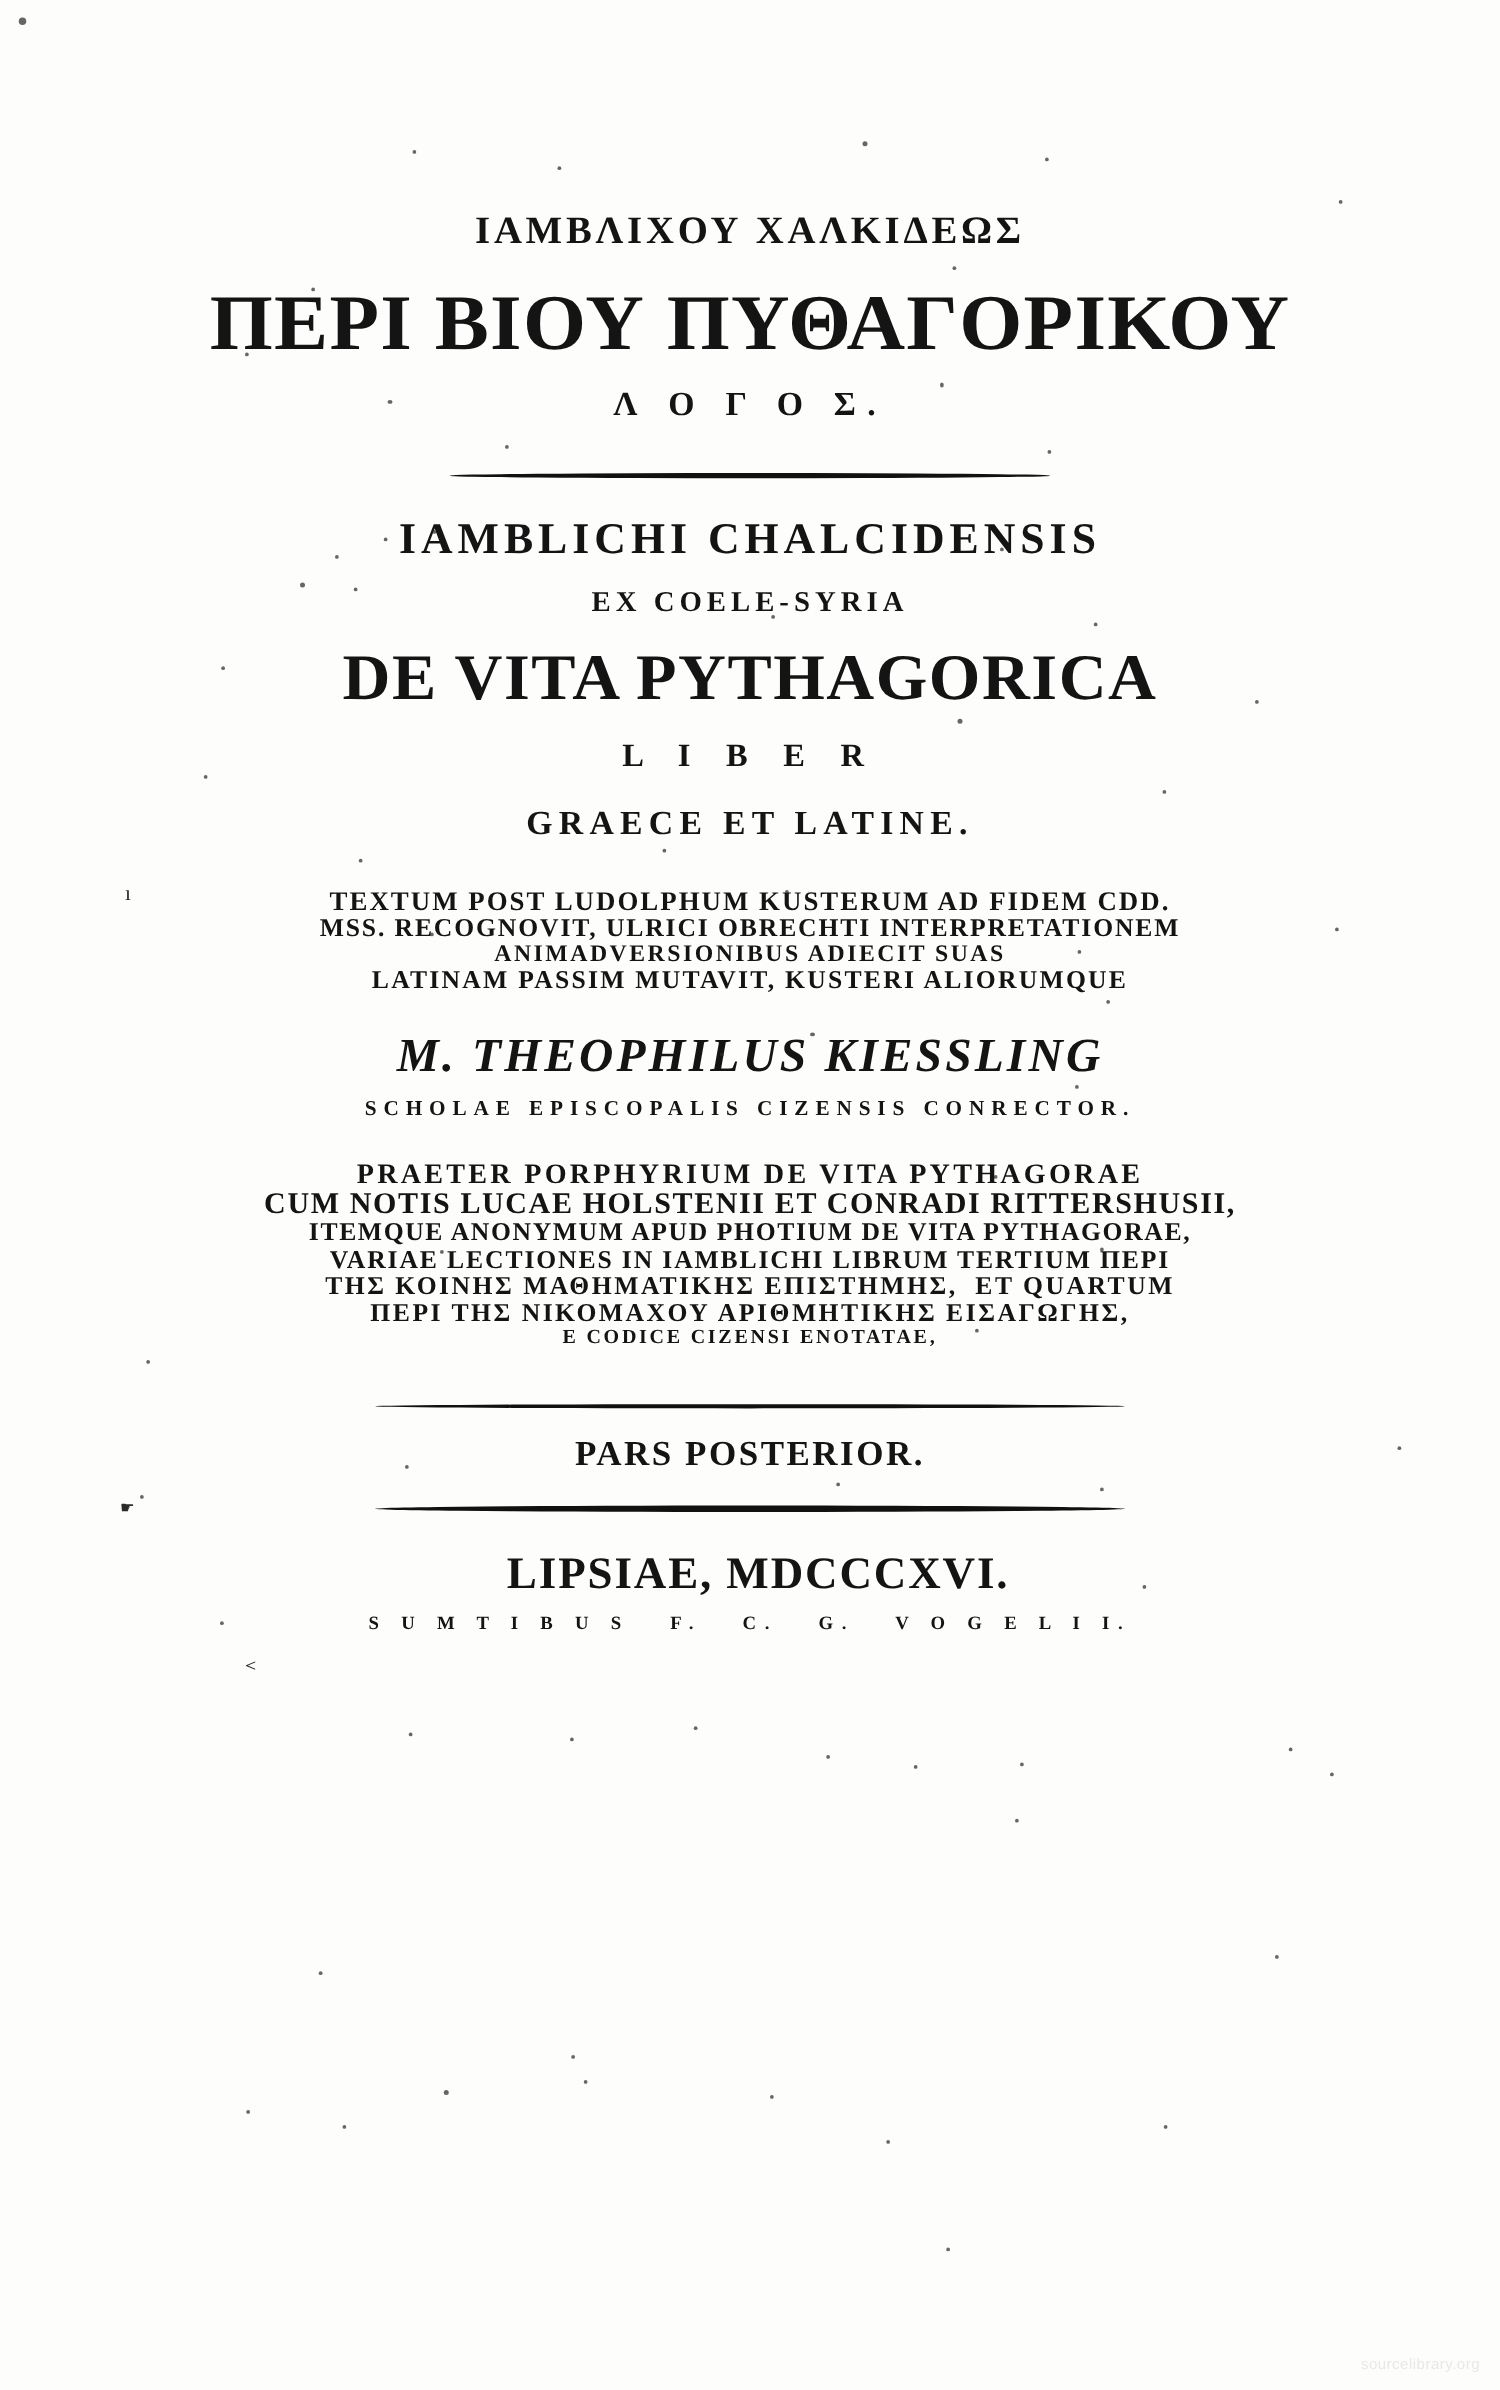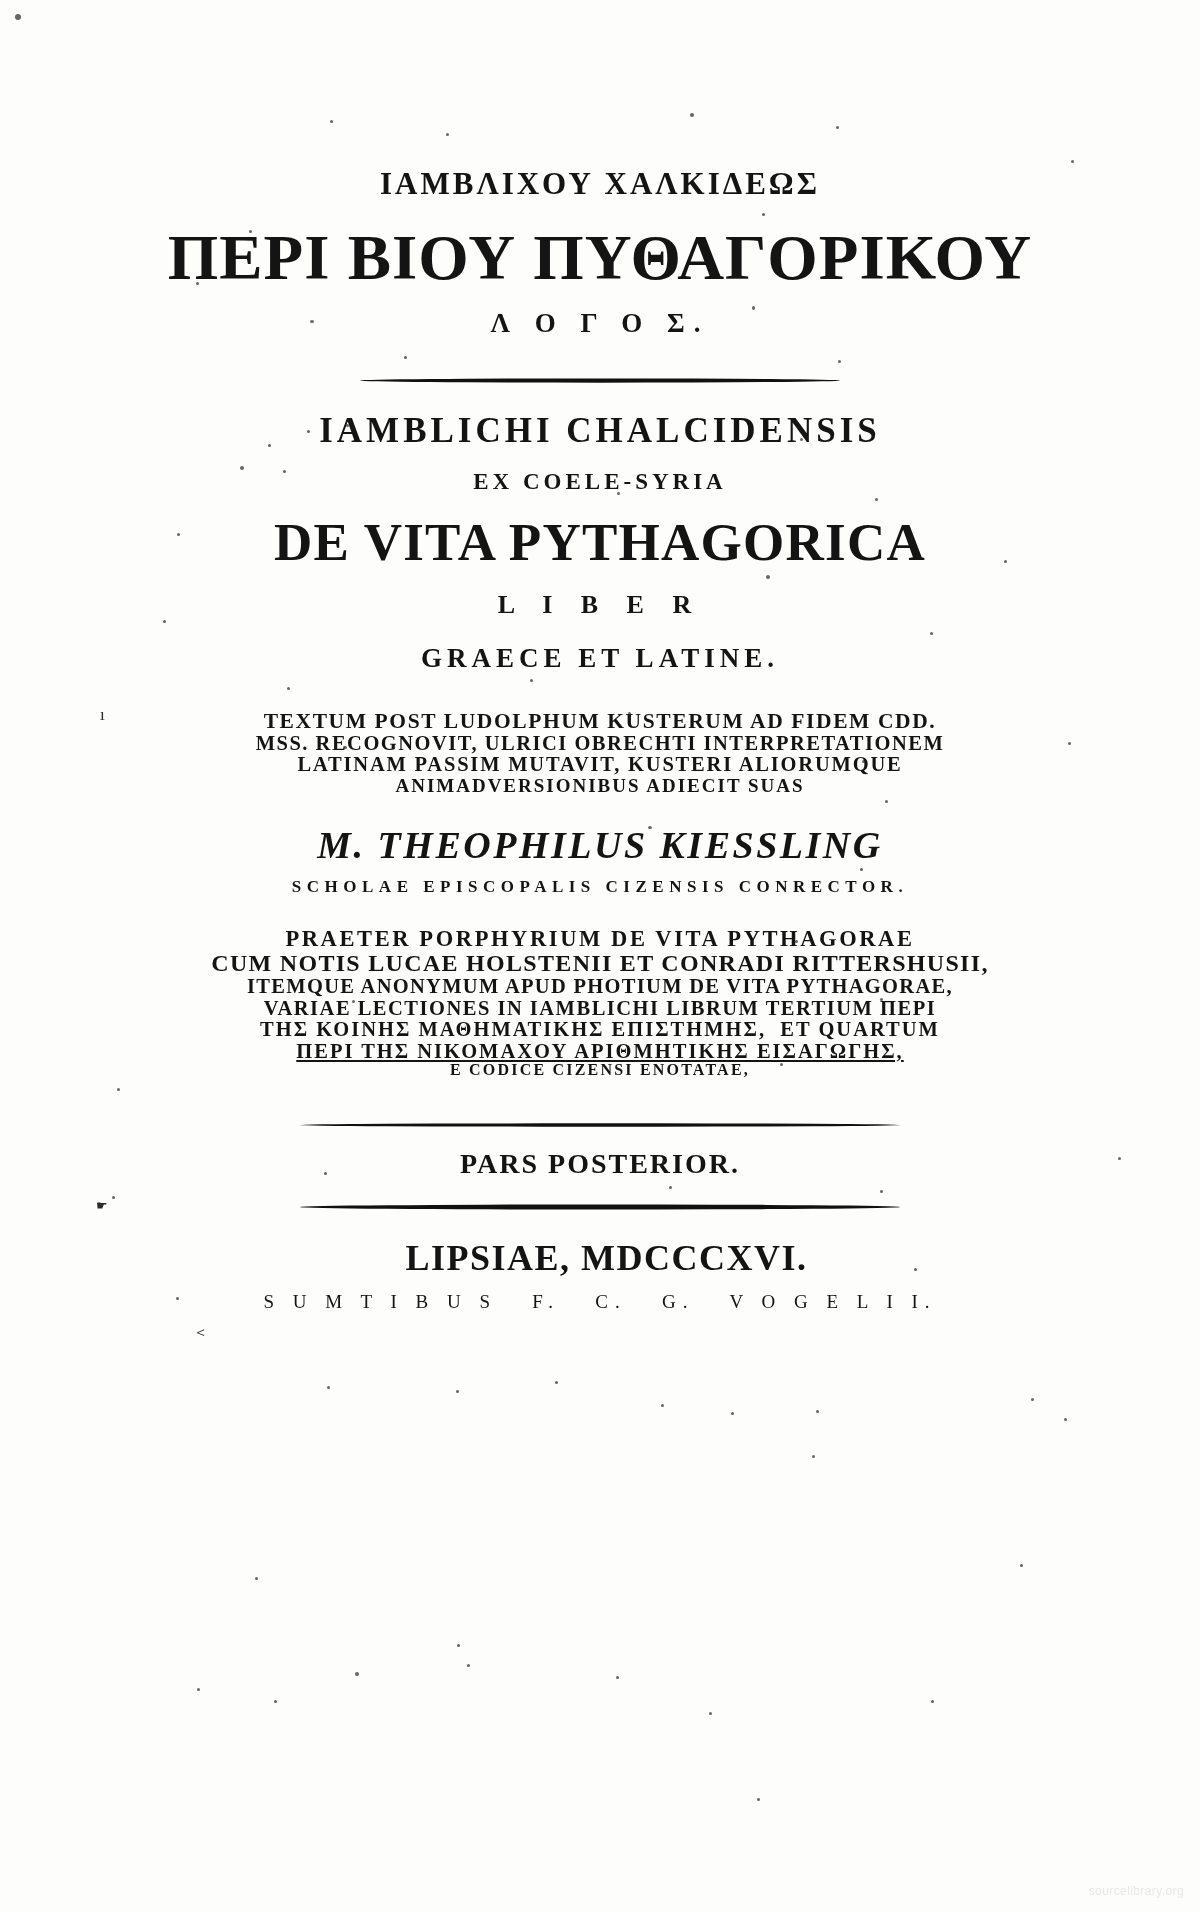--- a/index.html
+++ b/index.html
@@ -158,42 +158,42 @@
     margin-top: 32px;
     font-size: 21px;
     font-weight: 700;
     line-height: 1.50;
   }
   .appendix .a1 { font-size: 22.5px; letter-spacing: 2.6px; }
   .appendix .a2 { font-size: 24px; letter-spacing: 1.3px; }
   .appendix .a3 { font-size: 20.5px; letter-spacing: 1.3px; }
   .appendix .a4 { font-size: 20.5px; letter-spacing: 1.5px; }
   .appendix .a5 { font-size: 20.5px; letter-spacing: 2.0px; }
-  .appendix .a6 { font-size: 20.5px; letter-spacing: 2.0px; text-decoration: underline; }
+  .appendix .a6 { font-size: 20.5px; letter-spacing: 2.0px; }
   .appendix .a7 { font-size: 16px;   letter-spacing: 2.2px; text-align: center; }
 
   
   .pars {
     margin-top: 22px;
     font-size: 28px;
     letter-spacing: 2.0px;
     font-weight: 700;
   }
   .place-year {
     margin-top: 30px;
     font-size: 36px;
     letter-spacing: 1.5px;
     font-weight: 700;
     margin-left: 13px;
   }
   .publisher {
     margin-top: 14px;
-    font-size: 19px;
+    font-size: 15px;
     letter-spacing: 7px;
-    font-weight: 400;
+    font-weight: 700;
   }
 
   
   .watermark {
     position: absolute;
     right: 16px;
     bottom: 14px;
     font-size: 12px;
     letter-spacing: 0.4px;
     color: #e8e8e8;
@@ -302,22 +302,22 @@
 
     <div class="line lat-author">IAMBLICHI CHALCIDENSIS</div>
     <div class="line lat-origin">EX COELE-SYRIA</div>
     <div class="line lat-title">DE VITA PYTHAGORICA</div>
     <div class="line lat-liber">L I B E R</div>
     <div class="line lat-langs">GRAECE ET LATINE.</div>
 
     <div class="credits">
       <div class="line c1">TEXTUM POST LUDOLPHUM KUSTERUM AD FIDEM CDD.</div>
       <div class="line c2">MSS. RECOGNOVIT, ULRICI OBRECHTI INTERPRETATIONEM</div>
+      <div class="line c4">ANIMADVERSIONIBUS ADIECIT SUAS</div>
       <div class="line c3">LATINAM PASSIM MUTAVIT, KUSTERI ALIORUMQUE</div>
-      <div class="line c4">ANIMADVERSIONIBUS ADIECIT SUAS</div>
     </div>
 
     <div class="line editor-name">M. THEOPHILUS KIESSLING</div>
     <div class="line editor-role">SCHOLAE EPISCOPALIS CIZENSIS CONRECTOR.</div>
 
 
     <div class="appendix">
       <div class="line a1">PRAETER PORPHYRIUM DE VITA PYTHAGORAE</div>
       <div class="line a2">CUM NOTIS LUCAE HOLSTENII ET CONRADI RITTERSHUSII,</div>
       <div class="line a3">ITEMQUE ANONYMUM APUD PHOTIUM DE VITA PYTHAGORAE,</div>

